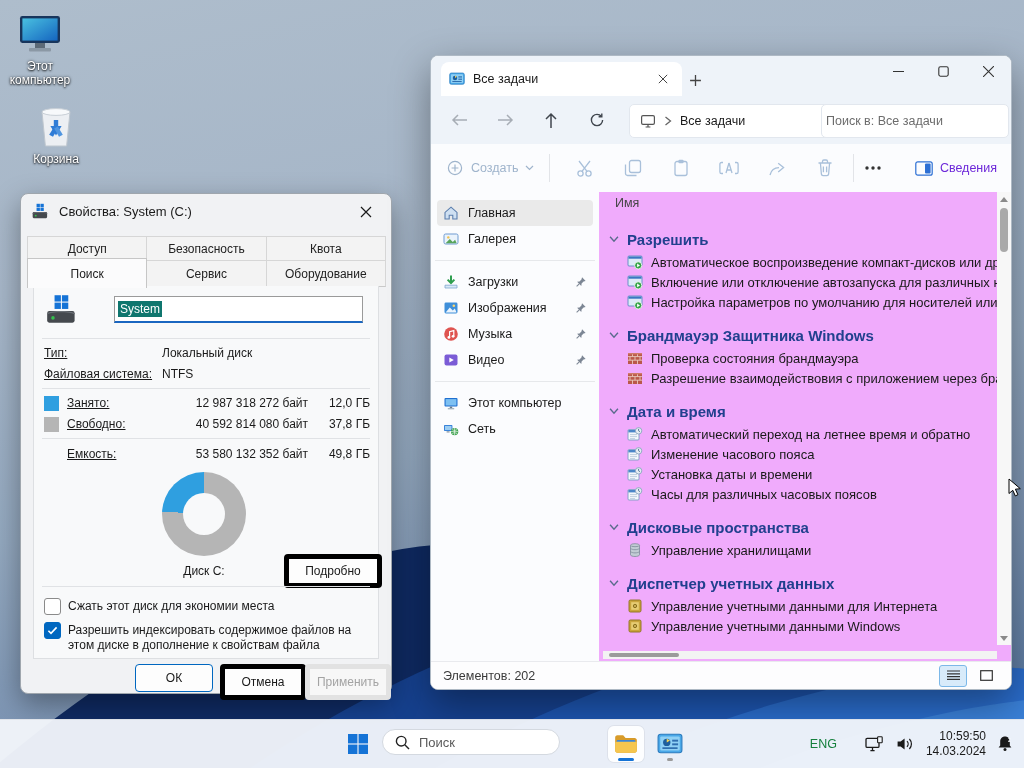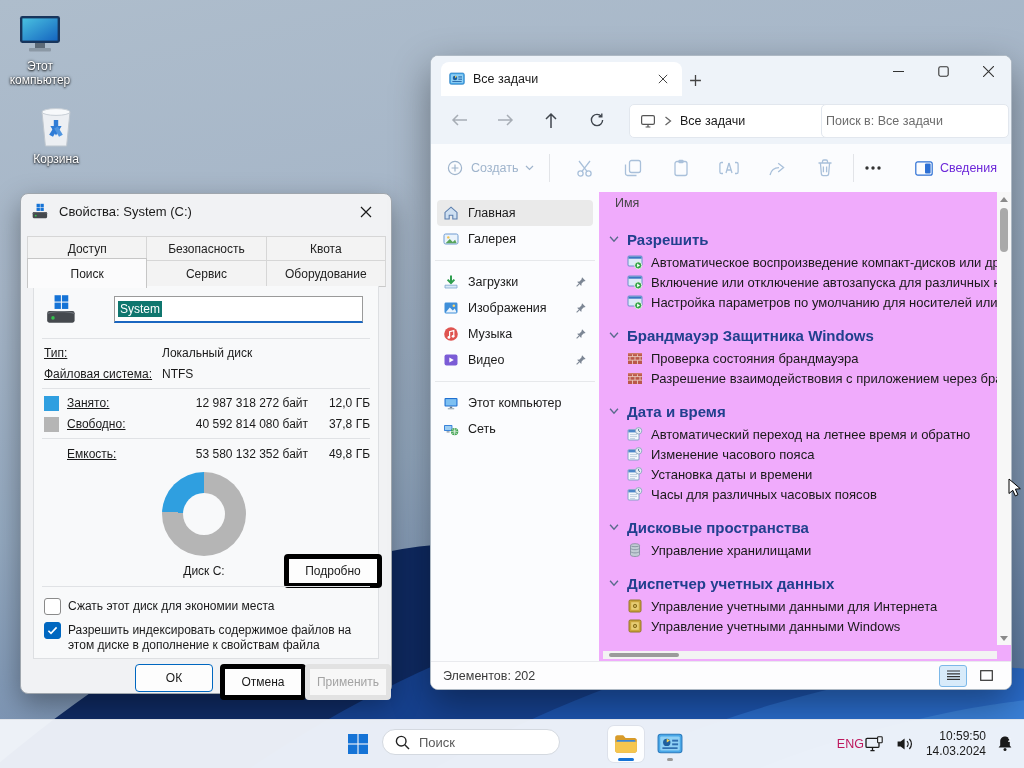--- a/index.html
+++ b/index.html
@@ -96,21 +96,21 @@
 
   
   #taskbar{position:absolute;left:0;bottom:0;width:1024px;height:48px;background:rgba(241,245,250,.96);
     border-top:1px solid rgba(0,0,0,.05);}
   .tb-btn{position:absolute;top:6px;width:36px;height:36px;border-radius:6px;display:flex;align-items:center;justify-content:center;}
   .tb-btn.active{background:rgba(255,255,255,.9);box-shadow:0 0 0 1px rgba(0,0,0,.05);}
   .underline{position:absolute;bottom:1px;left:50%;transform:translateX(-50%);height:3px;border-radius:2px;}
   #tb-search{position:absolute;left:382px;top:9px;width:178px;height:26px;background:#fff;border:1px solid #d4d9e0;
     border-radius:16px;display:flex;align-items:center;padding:0 12px;box-sizing:border-box;font-size:13px;color:#5a5a5a;}
   #tray{position:absolute;right:0;top:0;height:48px;display:flex;align-items:center;}
-  #tray .lang{font-size:12.5px;color:#be185d;margin-right:1px;padding-left:30px;}
+  #tray .lang{font-size:12.5px;color:#15803d;margin-right:28px;padding-left:30px;}
   #clock{text-align:right;font-size:12px;color:#1a1a1a;line-height:15px;margin:0 10px 0 8px;}
 
   #cursor{left:1008px;top:478px;width:16px;height:20px;z-index:99;}
 </style>
 </head>
 <body>
 
 <div id="screen">
 
   <svg width="0" height="0" style="position:absolute">

